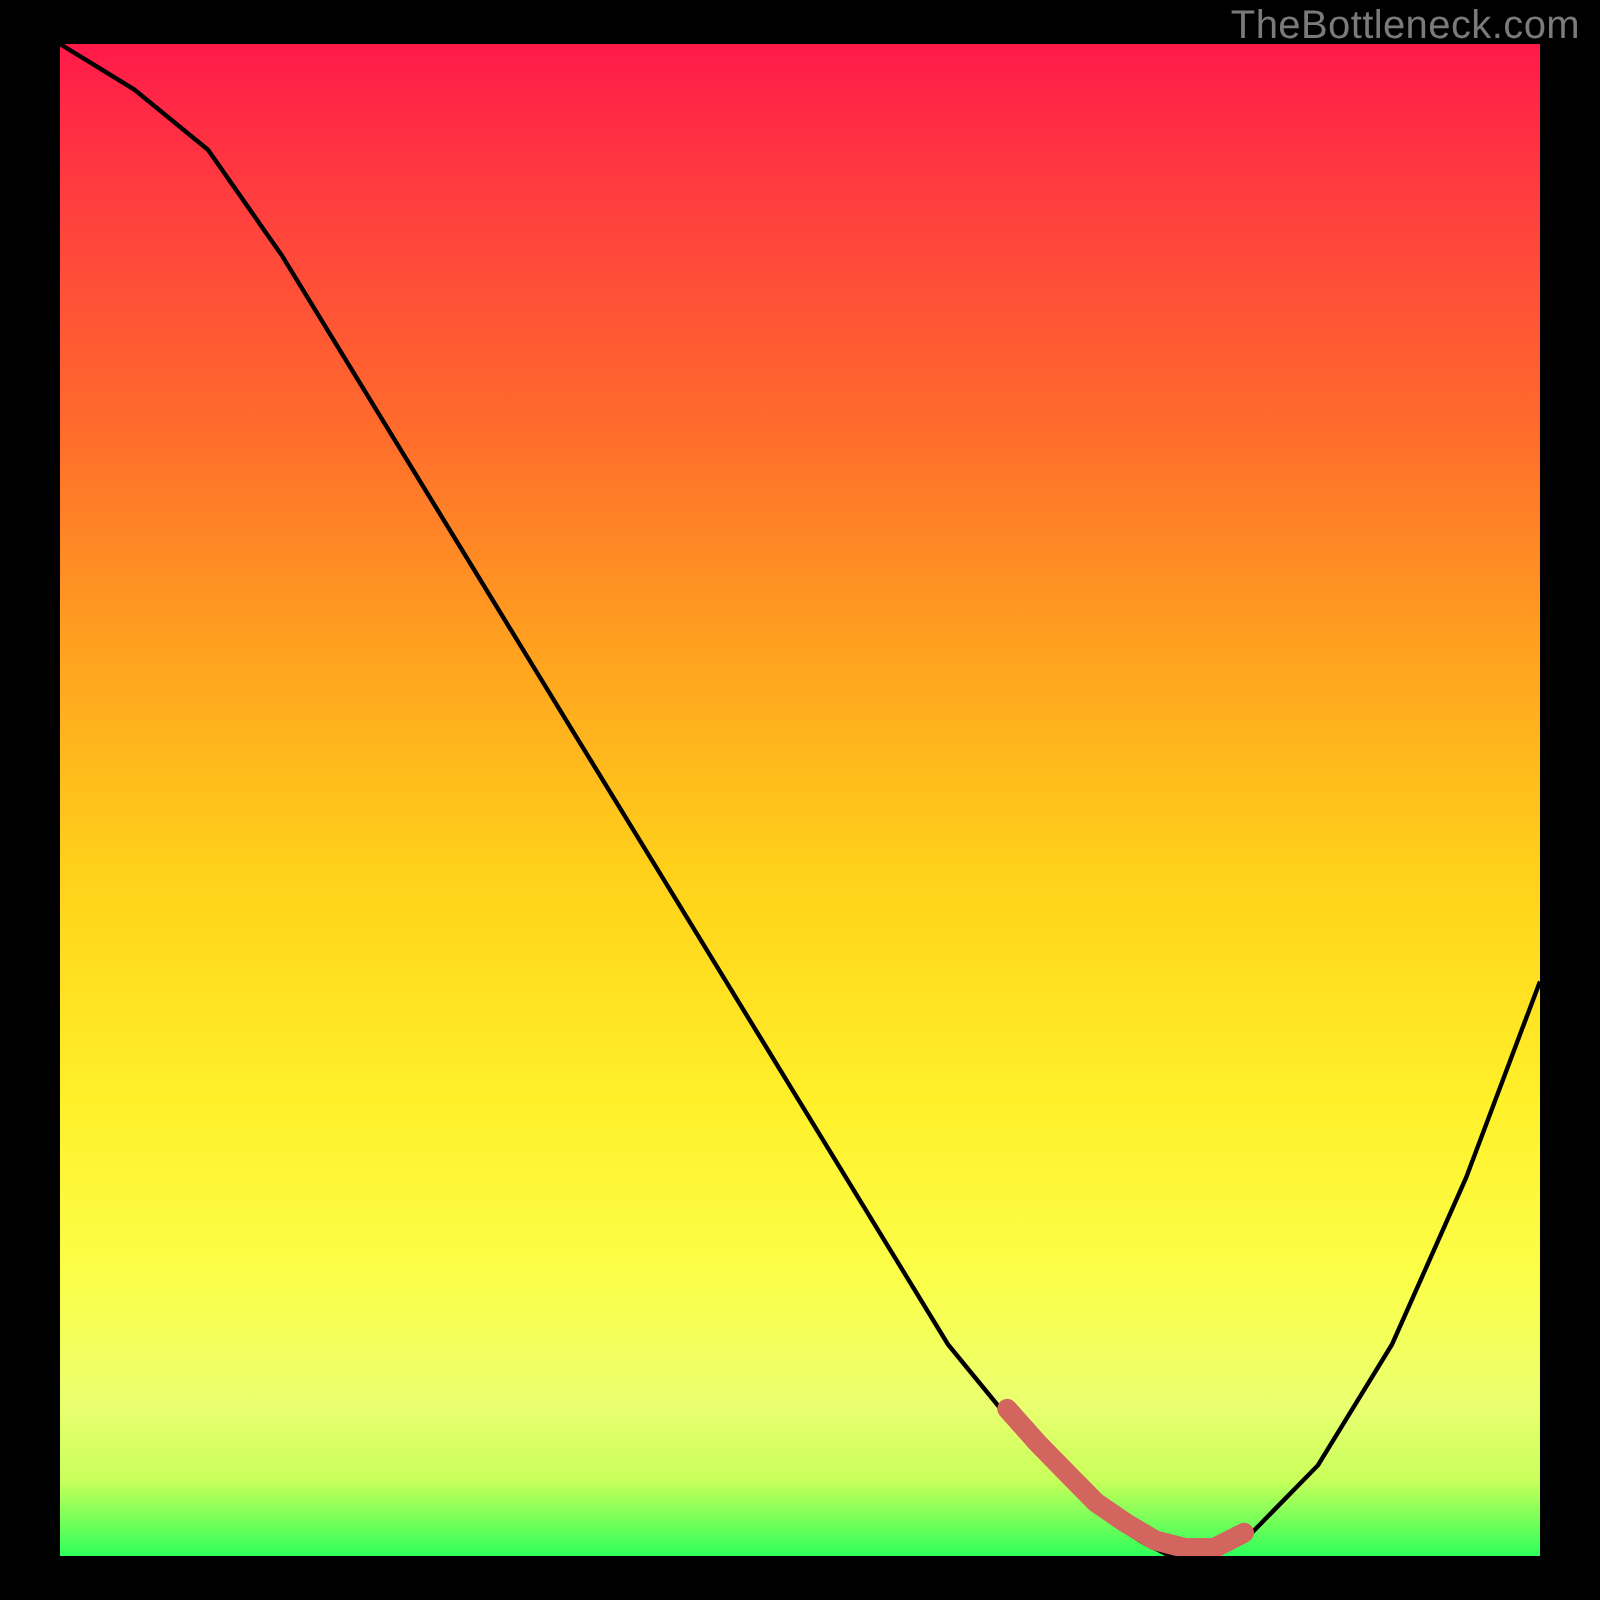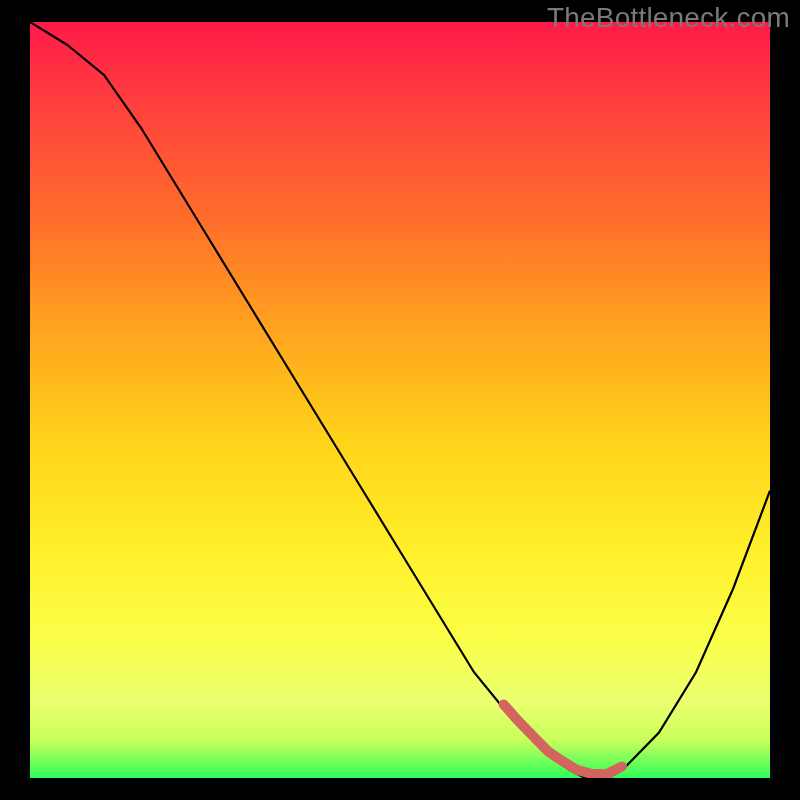--- a/index.html
+++ b/index.html
@@ -9,21 +9,21 @@
     height: 800px;
     background: #000;
     position: relative;
     font-family: Arial, Helvetica, sans-serif;
   }
   .watermark {
     position: absolute;
     top: 2px;
     right: 10px;
     color: #7a7a7a;
-    font-size: 28px;
+    font-size: 20px;
     font-weight: 500;
     letter-spacing: 0.2px;
     z-index: 20;
   }
   .plot-frame {
     position: absolute;
     left: 30px;
     top: 22px;
     width: 740px;
     height: 756px;

